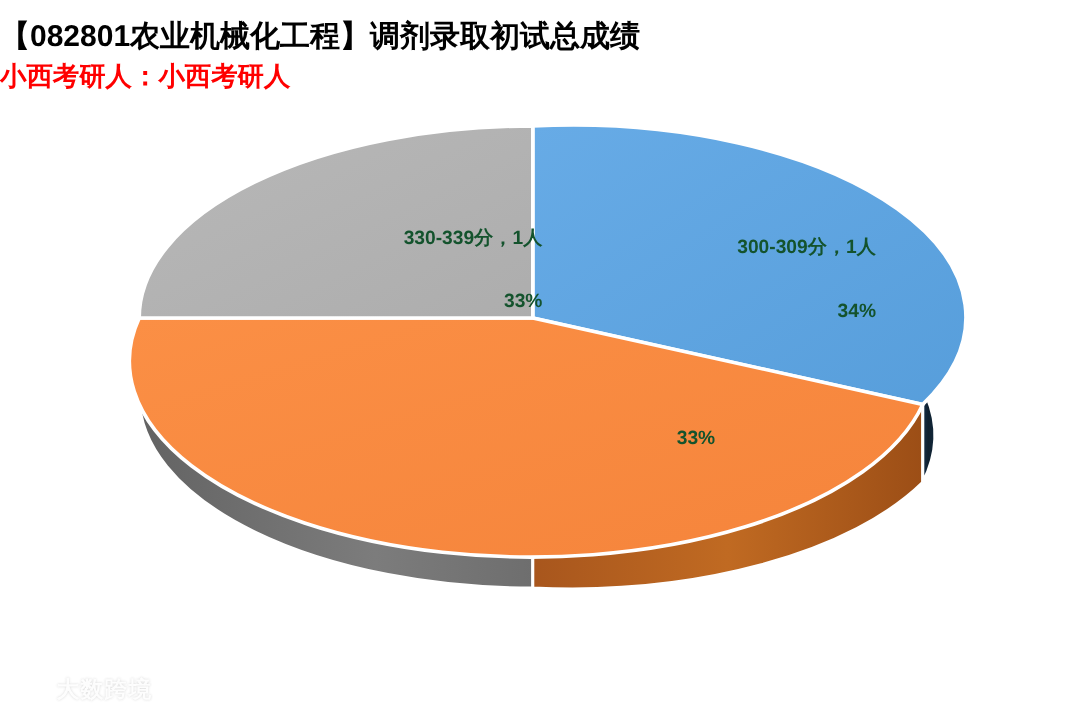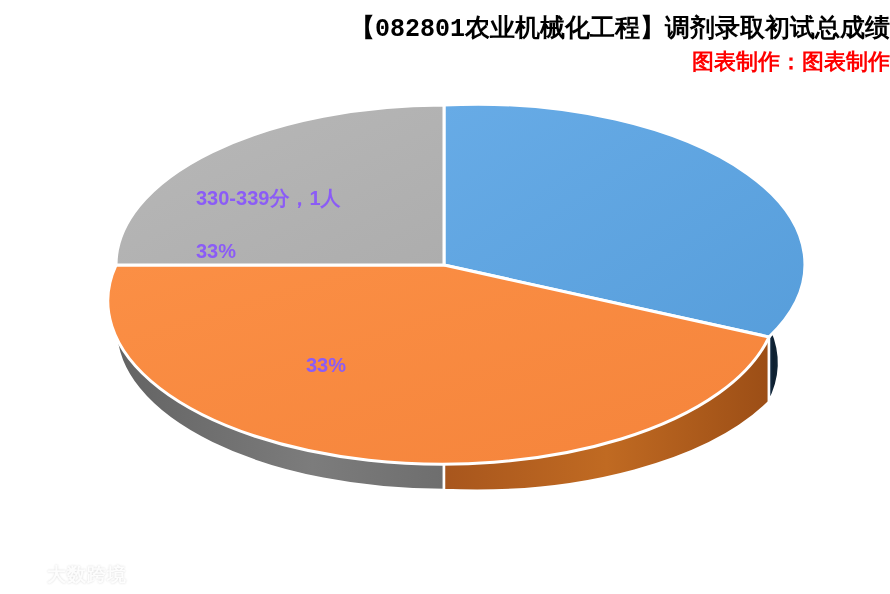--- a/index.html
+++ b/index.html
@@ -16,23 +16,22 @@
     height: 594px;
     background: #ffffff;
     overflow: hidden;
   }
   
   .title-block {
     position: absolute;
     top: 14px;
     left: 0;
     width: 890px;
-    text-align: right;
+    text-align: left;
     z-index: 6;
-    font-family: Liberation Mono, monospace;
   }
   .chart-title {
     font-size: 25px;
     font-weight: bold;
     color: #000000;
     letter-spacing: 0px;
     line-height: 32px;
     white-space: nowrap;
   }
   .chart-subtitle {
@@ -49,23 +48,23 @@
     top: 0;
     left: 0;
     width: 890px;
     height: 594px;
     z-index: 2;
   }
   
   .slice-label {
     position: absolute;
     z-index: 5;
-    text-align: left;
-    color: #8b5cf6;
-    font-size: 20px;
+    text-align: right;
+    color: #14532d;
+    font-size: 16px;
     font-weight: bold;
     line-height: 29px;
     white-space: nowrap;
     pointer-events: none;
   }
   .slice-label .l1 { display: block; }
   .slice-label .l2 { display: block; margin-top: 24px; }
   #label-blue  { left: 498px; top: 192px; width: 232px; }
   #label-gray  { left: 196px; top: 184px; width: 256px; }
   #label-orange{ left: 306px; top: 327px; width: 290px; }
@@ -89,21 +88,21 @@
     text-shadow: 0 0 2px rgba(120,120,120,0.35);
   }
 </style>
 </head>
 <body>
 
 <div id="stage">
 
   <div class="title-block">
     <div class="chart-title">【082801农业机械化工程】调剂录取初试总成绩</div>
-    <div class="chart-subtitle">图表制作：图表制作</div>
+    <div class="chart-subtitle">小西考研人：小西考研人</div>
   </div>
 
   <svg id="pie-svg" viewBox="0 0 890 594">
     <defs>
       <linearGradient id="gradBlueTop" x1="0" y1="0" x2="1" y2="1">
         <stop offset="0%" stop-color="#67ABE6"></stop>
         <stop offset="100%" stop-color="#579EDB"></stop>
       </linearGradient>
       <linearGradient id="gradOrangeTop" x1="0" y1="0" x2="1" y2="1">
         <stop offset="0%" stop-color="#FB8F45"></stop>
@@ -159,20 +158,24 @@
       <path d="M 444 265
                L 769 337
                A 328 160 0 0 1 116 265 Z" fill="url(#gradOrangeTop)" stroke="#FFFFFF" stroke-width="3"></path>
 
       <path d="M 444 265
                L 116 265
                A 328 160 0 0 1 444 105 Z" fill="url(#gradGrayTop)" stroke="#FFFFFF" stroke-width="3"></path>
     </g>
   </svg>
 
+  <div class="slice-label" id="label-blue">
+    <span class="l1">300-309分，1人</span>
+    <span class="l2">34%</span>
+  </div>
 
   <div class="slice-label" id="label-orange">
     <span class="l2">33%</span>
   </div>
 
   <div class="slice-label" id="label-gray">
     <span class="l1">330-339分，1人</span>
     <span class="l2">33%</span>
   </div>
 

